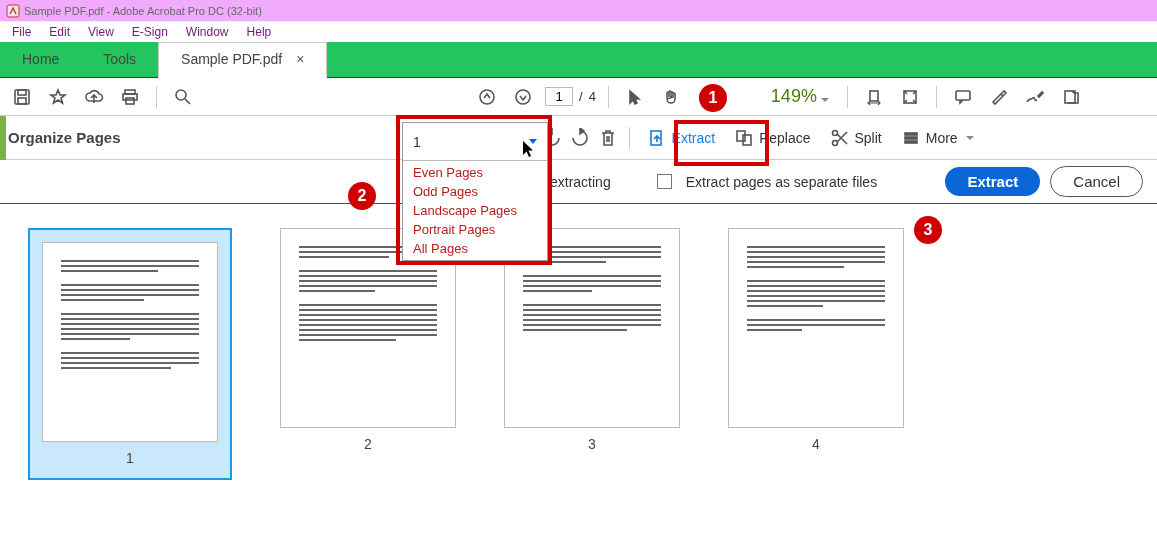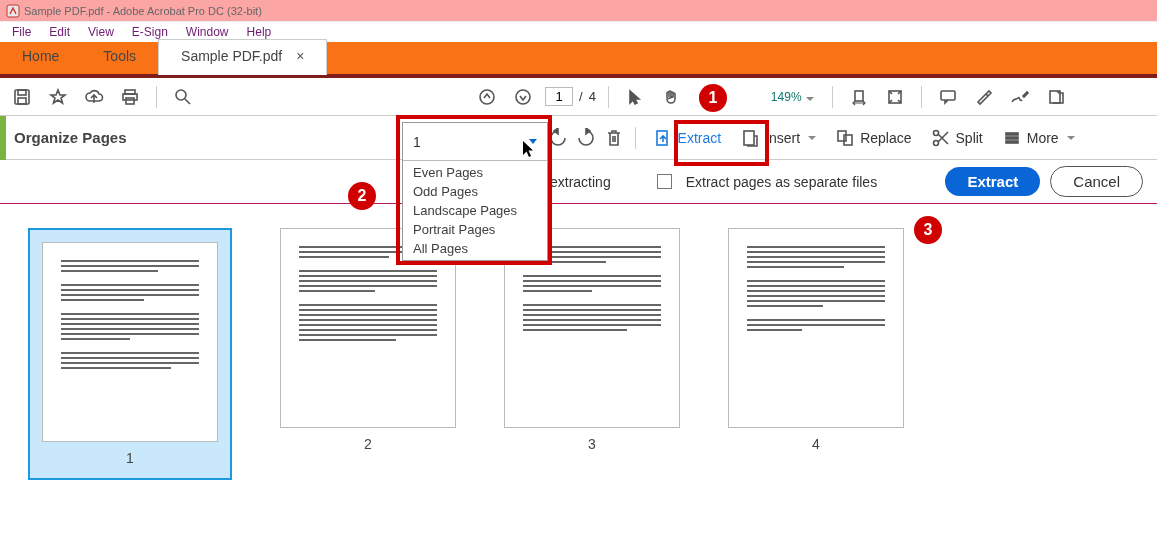--- a/index.html
+++ b/index.html
@@ -1,41 +1,41 @@
 <!DOCTYPE html>
 <html><head>
 <meta charset="utf-8">
 <style>
 * { box-sizing: border-box; margin: 0; padding: 0; font-family: "Segoe UI", Arial, sans-serif; }
 body { width: 1157px; height: 549px; background: #fff; position: relative; overflow: hidden; }
 
-.titlebar { height: 22px; background: #fca5a5; display: flex; align-items: center; padding: 0 6px; font-size: 11px; color: #666; border-bottom: 1px solid #eee; }
+.titlebar { height: 22px; background: #f0abfc; display: flex; align-items: center; padding: 0 6px; font-size: 11px; color: #666; border-bottom: 1px solid #eee; }
 .titlebar .ticon { width: 14px; height: 14px; margin-right: 4px; display:inline-flex; align-items:center; justify-content:center; }
 
 .menubar { height: 20px; background: #fff; display: flex; align-items: center; padding: 0 4px; font-size: 12px; color: #701a75; gap: 2px; }
 .menubar span { padding: 2px 8px; cursor: default; }
 
-.tabbar { height: 36px; background: #f97316; display: flex; align-items: flex-end; border-bottom: 4px solid #7f1d1d; }
+.tabbar { height: 36px; background: #22c55e; display: flex; align-items: flex-end; border-bottom: 1px solid #7f1d1d; }
 .tabbar .tab { padding: 8px 22px 10px; font-size: 14px; color: #444; cursor: pointer; }
 .tabbar .tab.doc { background: #fff; border-top: 1px solid #ccc; border-left: 1px solid #ccc; border-right: 1px solid #ccc; border-bottom: 1px solid #fff; margin-bottom: -1px; display:flex; align-items:center; gap: 14px; }
 .tab .x { color:#555; font-size:14px; }
 
 .maintoolbar { height: 38px; border-bottom: 1px solid #ccc; display: flex; align-items: center; padding: 0 8px; gap: 8px; }
 .tbtn { width: 28px; height: 28px; display: inline-flex; align-items: center; justify-content: center; color: #555; cursor: pointer; }
 .tbtn svg { stroke: #555; fill: none; stroke-width: 1.6; }
 .mt-spacer { flex: 0 0 auto; width: 260px; }
 .sep { width:1px; height:22px; background:#ccc; margin: 0 4px; }
 .pagectr { font-size: 13px; color:#333; display:flex; align-items:center; gap:6px; }
 .pagectr input { width: 28px; text-align:center; border:1px solid #bbb; padding:1px 0; font-size:13px; }
-.zoom { font-size:12px; color:#0f766e; padding: 0 6px; }
+.zoom { font-size:18px; color:#4d7c0f; padding: 0 6px; }
 .caret { display:inline-block; border-top:4px solid #888; border-left:4px solid transparent; border-right:4px solid transparent; margin-left:4px; }
 
 .subbar { height: 44px; border-bottom: 1px solid #ccc; display: flex; align-items: center; position: relative; }
 .subbar .green { width: 6px; height: 44px; background: #7bb241; }
-.subbar .title { font-size: 15px; color: #444; font-weight:600; margin-left: 8px; }
+.subbar .title { font-size: 15px; color: #444; font-weight:600; margin-left: 2px; }
 .sub-spacer { flex: 0 0 auto; width: 260px; }
 .sub-tools { display:flex; align-items:center; gap: 6px; margin-left: 10px; }
 .tool { display:flex; align-items:center; gap:4px; font-size:14px; color:#333; padding: 4px 6px; cursor:pointer; }
 .tool .blue svg { stroke:#1a7bde; }
 .tool .blue { color:#1a7bde; }
 .icn { width:22px; height:22px; display:inline-flex; align-items:center; justify-content:center; }
 .icn svg { stroke:#555; fill:none; stroke-width:1.6; }
 
 .extractrow { height: 44px; border-bottom: 1px solid #be185d; display:flex; align-items:center; padding: 0 14px; font-size:14px; color:#333; gap: 14px; position:relative; }
 .chk { width:15px; height:15px; border:1px solid #777; display:inline-block; }
@@ -51,21 +51,21 @@
 .thumb-wrap.selected .thumb { width:176px; height:200px; }
 .thumb .l { height:2px; background:#666; margin: 3px 0; }
 .tnum { margin-top: 8px; font-size:14px; color:#444; }
 
 
 .ddwrap { position:absolute; left: 402px; top: 122px; z-index: 50; }
 .ddbox { width: 146px; border:1px solid #999; background:#fff; }
 .ddhead { height: 38px; display:flex; align-items:center; justify-content:space-between; padding: 0 10px; font-size:14px; color:#333; border-bottom:1px solid #bbb; position:relative; }
 .ddhead .smcaret { border-top:5px solid #0a66d6; border-left:4px solid transparent; border-right:4px solid transparent; }
 .ddlist { padding: 2px 0; }
-.ddlist div { padding: 2px 10px; font-size:13px; color:#404040; cursor:pointer; }
+.ddlist div { padding: 2px 10px; font-size:13px; color:#b91c1c; cursor:pointer; }
 
 .redbox { position:absolute; border:4px solid #d10000; z-index:60; pointer-events:none; }
 .red1 { left: 674px; top: 120px; width: 95px; height: 46px; }
 .red2 { left: 396px; top: 115px; width: 156px; height: 150px; }
 
 .badge { position:absolute; width:28px; height:28px; background:#d10000; color:#fff; border-radius:50%; display:flex; align-items:center; justify-content:center; font-weight:700; font-size:16px; z-index:70; }
 .b1 { left: 699px; top: 84px; }
 .b2 { left: 348px; top: 182px; }
 .b3 { left: 914px; top: 216px; }
 
@@ -244,30 +244,20 @@
       <span class="icn blue">
           <svg width="20" height="20" viewBox="0 0 20 20" stroke="#1a7bde">
             <rect x="4" y="3" width="10" height="14"></rect>
             <path d="M10 8 L10 14 M7 11 L10 8 L13 11"></path>
           </svg>
         </span>
       <span class="blue">Extract</span>
     </div>
     <div class="tool">
       <span class="icn">
-          <svg width="18" height="20" viewBox="0 0 18 20">
-            <rect x="3" y="3" width="10" height="14"></rect>
-            <path d="M13 8 L16 8 L16 18 L6 18"></path>
-          </svg>
-        </span>
-      <span>Insert</span>
-      <span class="caret"></span>
-    </div>
-    <div class="tool">
-      <span class="icn">
           <svg width="20" height="20" viewBox="0 0 20 20">
             <rect x="3" y="3" width="8" height="10"></rect>
             <rect x="9" y="7" width="8" height="10"></rect>
           </svg>
         </span>
       <span>Replace</span>
     </div>
     <div class="tool">
       <span class="icn">
           <svg width="20" height="20" viewBox="0 0 20 20">

